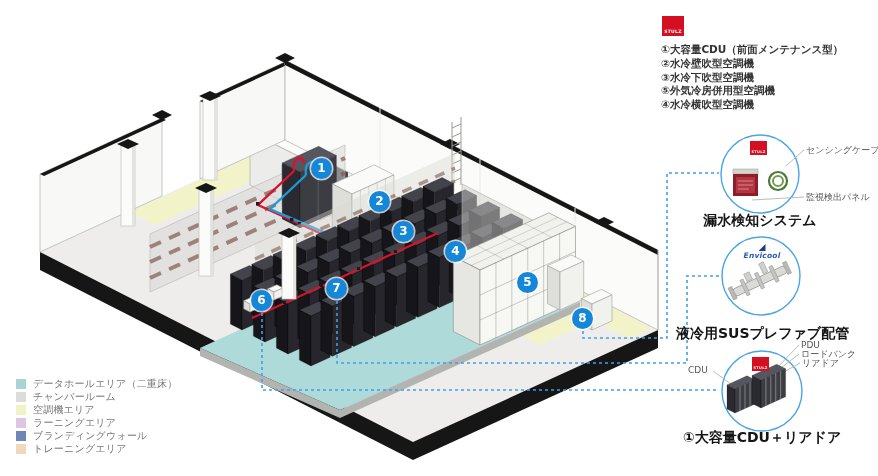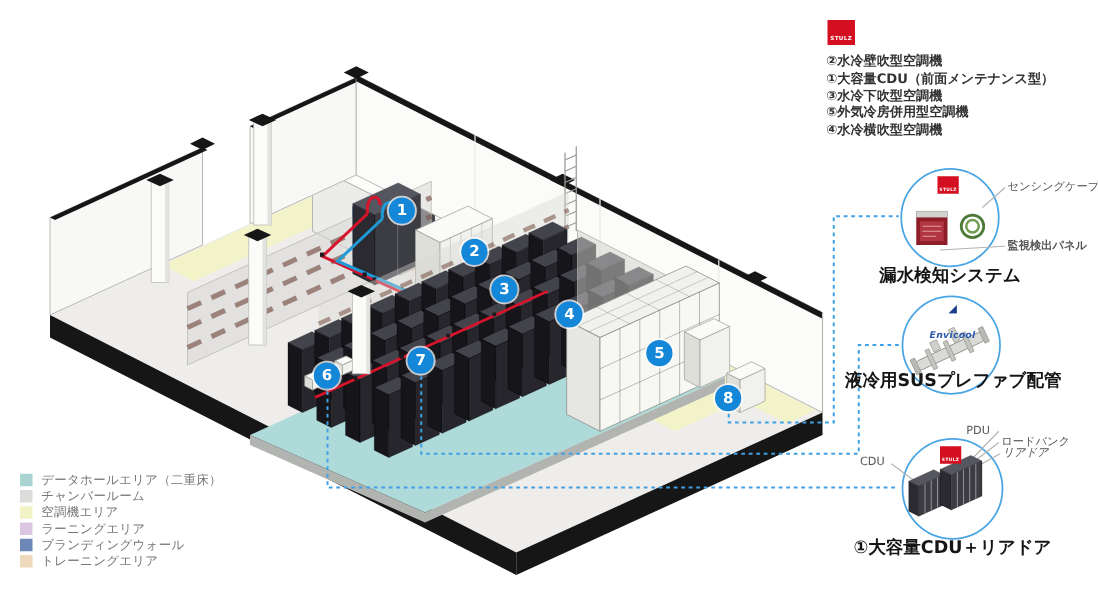--- a/index.html
+++ b/index.html
@@ -10,21 +10,21 @@
   
   .equip-list{left:661px;top:43px;width:215px;}
   .equip-item{font-size:10.5px;font-weight:bold;color:#333;line-height:13.8px;white-space:nowrap;}
   .callout-title{font-size:14px;font-weight:bold;color:#151515;text-align:center;width:170px;white-space:nowrap;}
   .callout-label{font-size:9px;color:#555;white-space:nowrap;line-height:9.5px;}
   .stulz-logo{background:#d40f22;color:#fff;display:flex;align-items:flex-end;justify-content:center;
               font-weight:bold;letter-spacing:.3px;}
   .stulz-logo.big{left:662px;top:16px;width:22px;height:20px;font-size:4.5px;padding-bottom:2px;box-sizing:border-box;}
   .stulz-logo.mini1{left:750px;top:141px;width:17px;height:14px;font-size:3.5px;padding-bottom:1px;box-sizing:border-box;}
   .stulz-logo.mini3{left:752px;top:357px;width:17px;height:14px;font-size:3.5px;padding-bottom:1px;box-sizing:border-box;}
-  .envicool-logo{left:744px;top:244px;width:36px;display:flex;flex-direction:column;align-items:center;gap:12px;}
+  .envicool-logo{left:744px;top:244px;width:36px;display:flex;flex-direction:column;align-items:center;}
   .envi-flag{width:7px;height:7px;background:#1b3f8f;clip-path:polygon(0 100%,100% 0,100% 100%);}
   .envi-text{font-size:7.5px;font-weight:bold;font-style:italic;color:#2b5cae;letter-spacing:.2px;}
   
   .badge{width:21px;height:21px;border-radius:50%;background:#1487d8;color:#fff;
          font-size:12px;font-weight:bold;line-height:21px;text-align:center;
          box-shadow:0 0 0 1.5px rgba(255,255,255,.75);}
   
   .legend{left:16px;top:377px;}
   .legend-row{display:flex;align-items:center;height:13px;}
   .swatch{width:10px;height:10px;margin-right:7px;flex:none;}
@@ -404,46 +404,46 @@
         <line x1="775.742" y1="401.277" x2="775.742" y2="373.277" stroke="rgba(255,255,255,0.45)" stroke-width="0.8" stroke-opacity="1"></line>
         <line x1="780.656" y1="399.036" x2="780.656" y2="371.036" stroke="rgba(255,255,255,0.45)" stroke-width="0.8" stroke-opacity="1"></line>
       </g>
   </g>
 </svg>
 
 <div class="abs stulz-logo big">
   <span>STULZ</span>
 </div>
 <div class="abs equip-list">
+  <div class="equip-item">①大容量CDU（前面メンテナンス型）</div>
   <div class="equip-item">②水冷壁吹型空調機</div>
-  <div class="equip-item">①大容量CDU（前面メンテナンス型）</div>
   <div class="equip-item">③水冷下吹型空調機</div>
   <div class="equip-item">⑤外気冷房併用型空調機</div>
   <div class="equip-item">④水冷横吹型空調機</div>
 </div>
 
 <div class="abs stulz-logo mini1">
   <span>STULZ</span>
 </div>
 <div class="abs callout-label" style="left:806px;top:146px;">センシングケーブル</div>
-<div class="abs callout-label" style="left:806px;top:193px;font-weight:bold;">監視検出パネル</div>
+<div class="abs callout-label" style="left:806px;top:193px;">監視検出パネル</div>
 <div class="abs callout-title" style="left:675px;top:212px;">漏水検知システム</div>
 
 <div class="abs envicool-logo">
   <span class="envi-flag"></span>
   <span class="envi-text">Envicool</span>
 </div>
-<div class="abs callout-title" style="left:676px;top:296px;">液冷用SUSプレファブ配管</div>
+<div class="abs callout-title" style="left:676px;top:325px;">液冷用SUSプレファブ配管</div>
 
 <div class="abs stulz-logo mini3">
   <span>STULZ</span>
 </div>
-<div class="abs callout-label" style="left:773px;top:341px;">PDU</div>
+<div class="abs callout-label" style="left:801px;top:341px;">PDU</div>
 <div class="abs callout-label" style="left:801px;top:350px;">ロードバンク</div>
-<div class="abs callout-label" style="left:802px;top:359px;font-style:italic;">リアドア</div>
+<div class="abs callout-label" style="left:802px;top:359px;">リアドア</div>
 <div class="abs callout-label" style="left:688px;top:366px;width:26px;">CDU</div>
 <div class="abs callout-title" style="left:677px;top:429px;">①大容量CDU＋リアドア</div>
 
 <div class="abs badge" style="left:311px;top:158px;">1</div>
 <div class="abs badge" style="left:369px;top:191px;">2</div>
 <div class="abs badge" style="left:393px;top:221px;">3</div>
 <div class="abs badge" style="left:445px;top:241px;">4</div>
 <div class="abs badge" style="left:517px;top:272px;">5</div>
 <div class="abs badge" style="left:251px;top:290px;">6</div>
 <div class="abs badge" style="left:326px;top:278px;">7</div>

